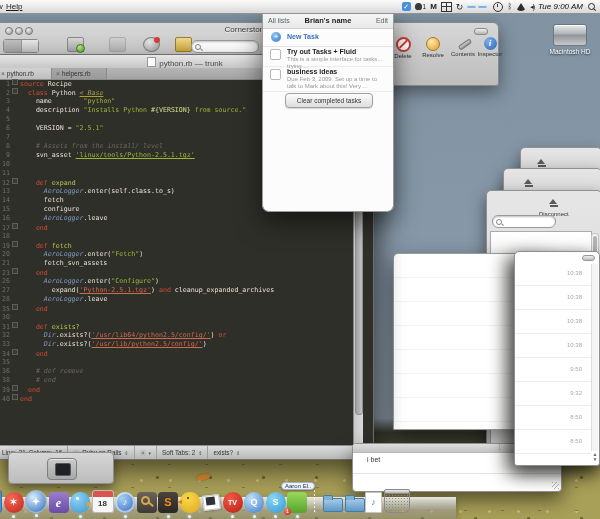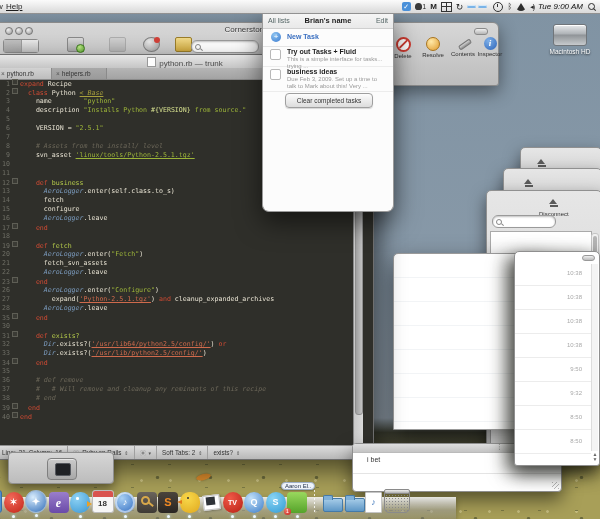--- a/index.html
+++ b/index.html
@@ -413,55 +413,53 @@
     </div>
     <div id="ed-tabs">
       <div class="ed-tab active">
         <span class="x">×</span><span>python.rb</span>
       </div>
       <div class="ed-tab">
         <span class="x">×</span><span>helpers.rb</span>
       </div>
     </div>
     <div id="code">
-        <div class="codeline"><span class="ln">1</span><span class="fd has"></span><span class="c-kw">expand</span><span class="c-pl"> Recipe</span></div>
+        <div class="codeline"><span class="ln">1</span><span class="fd has"></span><span class="c-kw">source</span><span class="c-pl"> Recipe</span></div>
         <div class="codeline"><span class="ln">2</span><span class="fd has"></span><span class="c-pl">  </span><span class="c-kw">class</span><span class="c-pl"> Python </span><span class="c-lnk">&lt; Base</span></div>
         <div class="codeline"><span class="ln">3</span><span class="fd"></span><span class="c-pl">    name        </span><span class="c-str">"python"</span></div>
         <div class="codeline"><span class="ln">4</span><span class="fd"></span><span class="c-pl">    description </span><span class="c-str">"Installs Python </span><span class="c-int">#{VERSION}</span><span class="c-str"> from source."</span></div>
         <div class="codeline"><span class="ln">5</span><span class="fd"></span></div>
         <div class="codeline"><span class="ln">6</span><span class="fd"></span><span class="c-pl">    VERSION = </span><span class="c-str">"2.5.1"</span></div>
         <div class="codeline"><span class="ln">7</span><span class="fd"></span></div>
         <div class="codeline"><span class="ln">8</span><span class="fd"></span><span class="c-com">    # Assets from the install/ level</span></div>
         <div class="codeline"><span class="ln">9</span><span class="fd"></span><span class="c-pl">    svn_asset </span><span class="c-stl">'linux/tools/Python-2.5.1.tgz'</span></div>
         <div class="codeline"><span class="ln">10</span><span class="fd"></span></div>
         <div class="codeline"><span class="ln">11</span><span class="fd"></span></div>
-        <div class="codeline"><span class="ln">12</span><span class="fd has"></span><span class="c-pl">    </span><span class="c-kw">def</span><span class="c-fn"> business</span></div>
+        <div class="codeline"><span class="ln">12</span><span class="fd has"></span><span class="c-pl">    </span><span class="c-kw">def</span><span class="c-fn"> expand</span></div>
         <div class="codeline"><span class="ln">13</span><span class="fd"></span><span class="c-pl">      </span><span class="c-typ">AeroLogger</span><span class="c-pl">.enter(self.class.to_s)</span></div>
         <div class="codeline"><span class="ln">14</span><span class="fd"></span><span class="c-pl">      fetch</span></div>
         <div class="codeline"><span class="ln">15</span><span class="fd"></span><span class="c-pl">      configure</span></div>
         <div class="codeline"><span class="ln">16</span><span class="fd"></span><span class="c-pl">      </span><span class="c-typ">AeroLogger</span><span class="c-pl">.leave</span></div>
         <div class="codeline"><span class="ln">17</span><span class="fd has"></span><span class="c-pl">    </span><span class="c-kw">end</span></div>
         <div class="codeline"><span class="ln">18</span><span class="fd"></span></div>
         <div class="codeline"><span class="ln">19</span><span class="fd has"></span><span class="c-pl">    </span><span class="c-kw">def</span><span class="c-fn"> fetch</span></div>
         <div class="codeline"><span class="ln">20</span><span class="fd"></span><span class="c-pl">      </span><span class="c-typ">AeroLogger</span><span class="c-pl">.enter(</span><span class="c-str">"Fetch"</span><span class="c-pl">)</span></div>
         <div class="codeline"><span class="ln">21</span><span class="fd"></span><span class="c-pl">      fetch_svn_assets</span></div>
-        <div class="codeline"><span class="ln">22</span><span class="fd"></span><span class="c-pl">      </span><span class="c-typ">AeroLogger</span><span class="c-pl">.leave</span></div>
         <div class="codeline"><span class="ln">23</span><span class="fd has"></span><span class="c-pl">    </span><span class="c-kw">end</span></div>
         <div class="codeline"><span class="ln">26</span><span class="fd"></span><span class="c-pl">      </span><span class="c-typ">AeroLogger</span><span class="c-pl">.enter(</span><span class="c-str">"Configure"</span><span class="c-pl">)</span></div>
         <div class="codeline"><span class="ln">27</span><span class="fd"></span><span class="c-pl">        expand(</span><span class="c-sts">'Python-2.5.1.tgz'</span><span class="c-pl">) </span><span class="c-kw">and</span><span class="c-pl"> cleanup_expanded_archives</span></div>
         <div class="codeline"><span class="ln">28</span><span class="fd"></span><span class="c-pl">      </span><span class="c-typ">AeroLogger</span><span class="c-pl">.leave</span></div>
         <div class="codeline"><span class="ln">35</span><span class="fd has"></span><span class="c-pl">    </span><span class="c-kw">end</span></div>
         <div class="codeline"><span class="ln">30</span><span class="fd"></span></div>
         <div class="codeline"><span class="ln">31</span><span class="fd has"></span><span class="c-pl">    </span><span class="c-kw">def</span><span class="c-fn"> exists?</span></div>
         <div class="codeline"><span class="ln">32</span><span class="fd"></span><span class="c-pl">      </span><span class="c-typ">Dir</span><span class="c-pl">.exists?(</span><span class="c-sts">'/usr/lib64/python2.5/config/'</span><span class="c-pl">) </span><span class="c-kw">or</span></div>
         <div class="codeline"><span class="ln">33</span><span class="fd"></span><span class="c-pl">      </span><span class="c-typ">Dir</span><span class="c-pl">.exists?(</span><span class="c-sts">'/usr/lib/python2.5/config/'</span><span class="c-pl">)</span></div>
         <div class="codeline"><span class="ln">34</span><span class="fd has"></span><span class="c-pl">    </span><span class="c-kw">end</span></div>
         <div class="codeline"><span class="ln">35</span><span class="fd"></span></div>
         <div class="codeline"><span class="ln">36</span><span class="fd"></span><span class="c-com">    # def remove</span></div>
-        <div class="codeline"><span class="ln">37</span><span class="fd"></span><span class="c-com">    #   # Will remove and cleanup any reminants of this recipe</span></div>
         <div class="codeline"><span class="ln">38</span><span class="fd"></span><span class="c-com">    # end</span></div>
         <div class="codeline"><span class="ln">39</span><span class="fd has"></span><span class="c-pl">  </span><span class="c-kw">end</span></div>
         <div class="codeline"><span class="ln">40</span><span class="fd has"></span><span class="c-kw">end</span></div>
       </div>
     <div id="ed-scroll"></div>
     <div id="ed-status">
       <span class="seg">
         <span>Line:</span>
           <span>31</span>
         <span>Column:</span>

